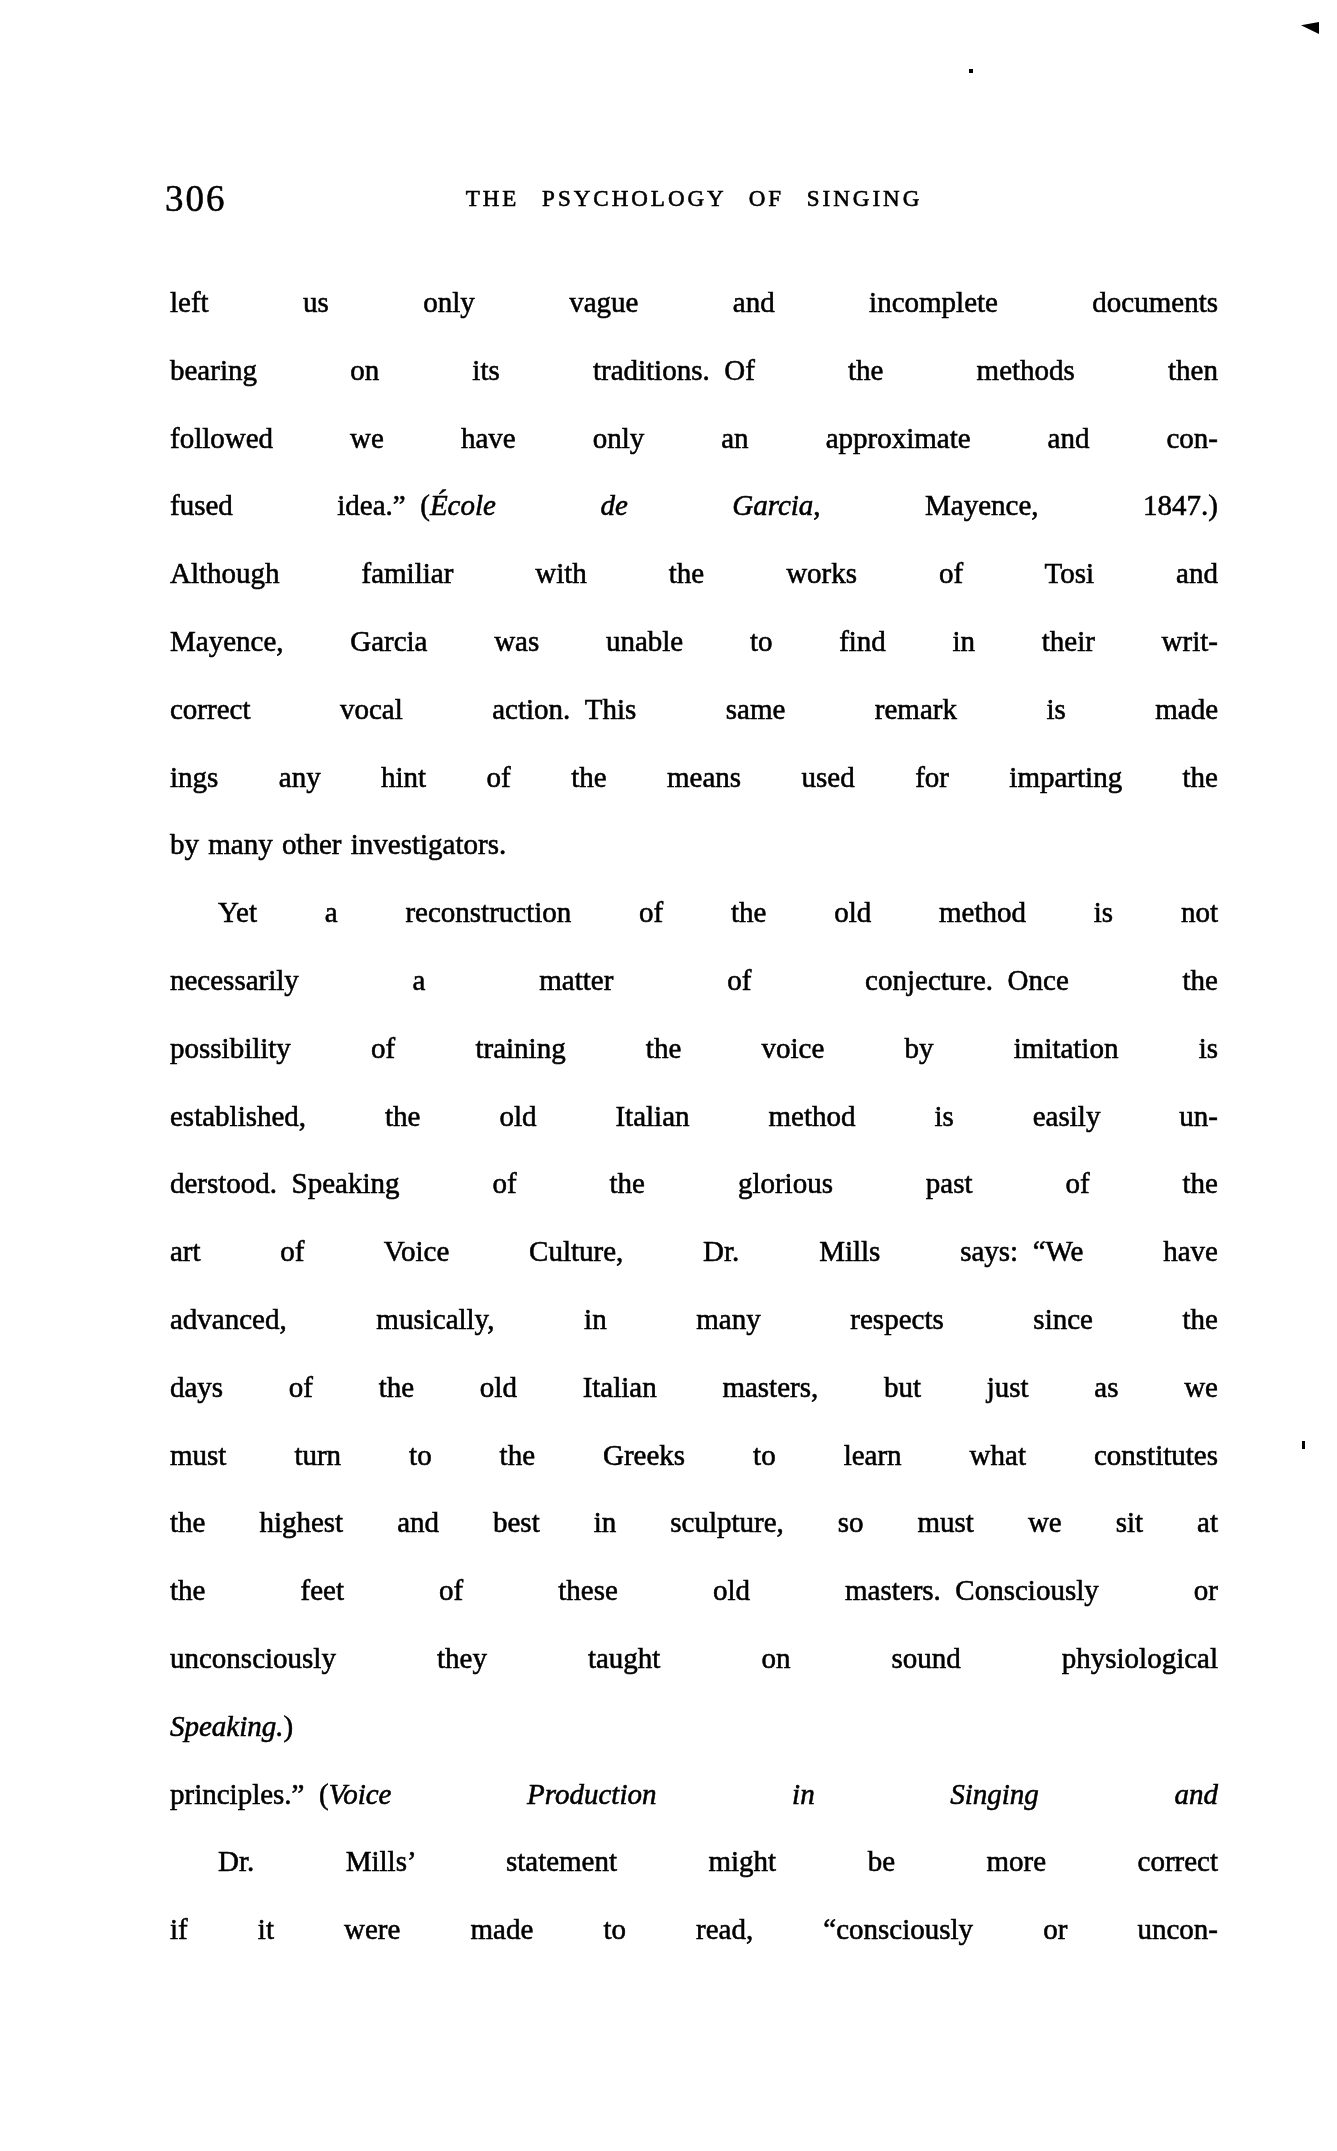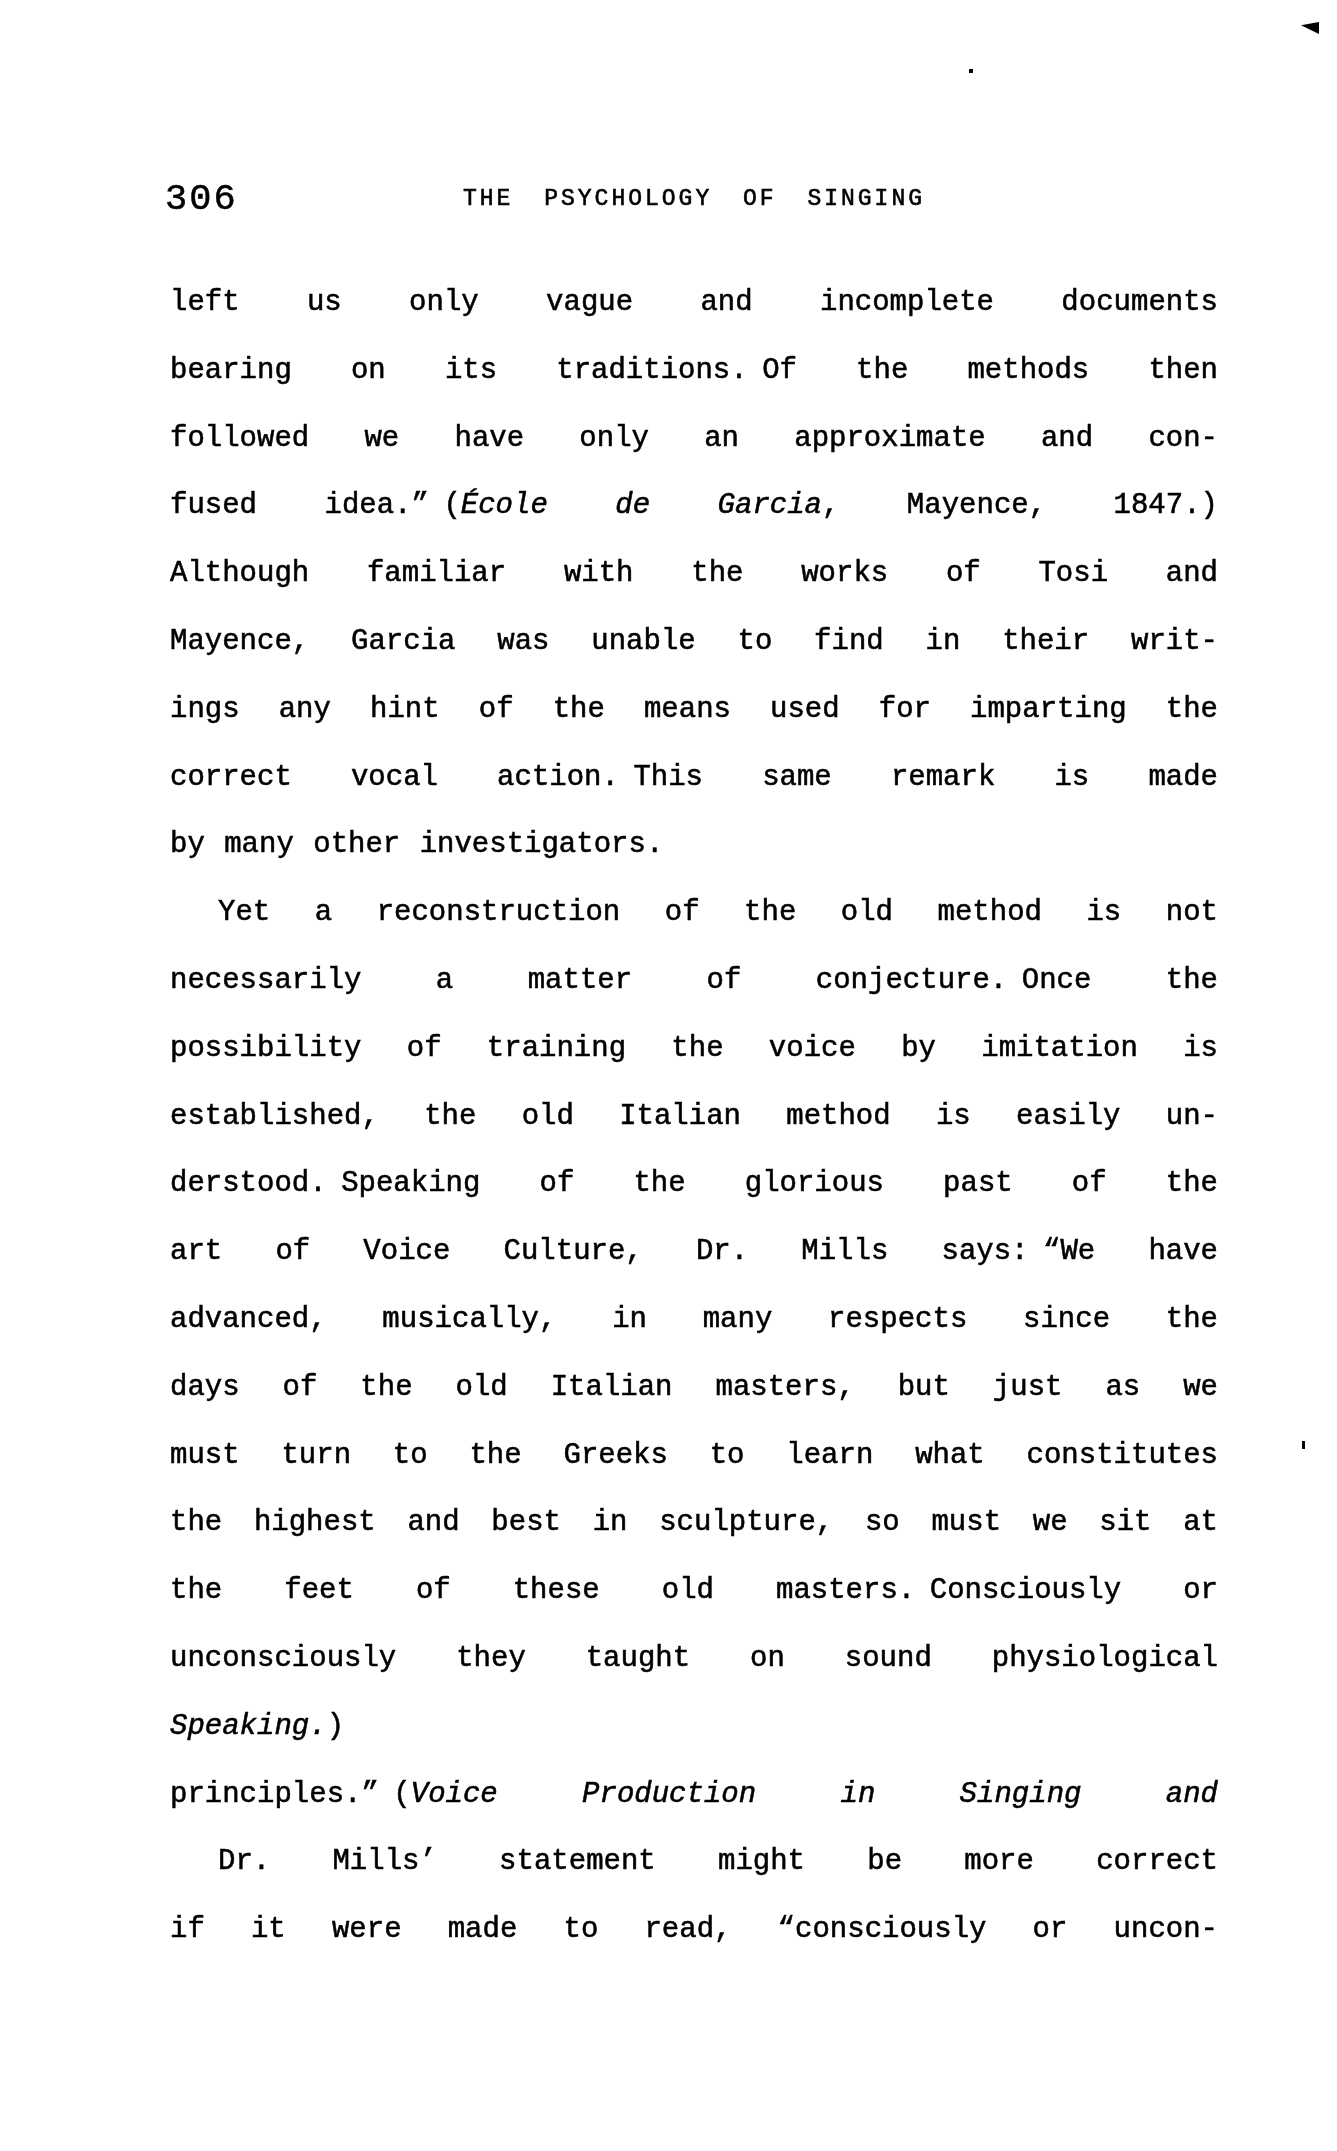--- a/index.html
+++ b/index.html
@@ -2,21 +2,21 @@
 <html><head>
 <meta charset="utf-8">
 <style>
   html, body { margin: 0; padding: 0; background: #ffffff; }
   .page {
     position: relative;
     width: 1337px;
     height: 2151px;
     background: #ffffff;
     color: #000000;
-    font-family: Liberation Mono, monospace;
+    font-family: Liberation Serif, serif;
     overflow: hidden;
   }
   .running-head {
     position: absolute;
     left: 170px;
     top: 177px;
     width: 1048px;
     height: 44px;
   }
   .pagenum {
@@ -80,22 +80,22 @@
     <div class="head-title">THE PSYCHOLOGY OF SINGING</div>
   </div>
 
   <div class="text-block">
       <div class="line"><span>left us only vague and incomplete documents</span></div>
       <div class="line"><span>bearing on its traditions. Of the methods then</span></div>
       <div class="line"><span>followed we have only an approximate and con-</span></div>
       <div class="line"><span>fused idea.” (</span><span class="italic">École de Garcia</span><span>, Mayence, 1847.)</span></div>
       <div class="line"><span>Although familiar with the works of Tosi and</span></div>
       <div class="line"><span>Mayence, Garcia was unable to find in their writ-</span></div>
+      <div class="line"><span>correct vocal action. This same remark is made</span></div>
       <div class="line"><span>ings any hint of the means used for imparting the</span></div>
-      <div class="line"><span>correct vocal action. This same remark is made</span></div>
       <div class="line nojust"><span>by many other investigators.</span></div>
       <div class="line indent"><span>Yet a reconstruction of the old method is not</span></div>
       <div class="line"><span>necessarily a matter of conjecture. Once the</span></div>
       <div class="line"><span>possibility of training the voice by imitation is</span></div>
       <div class="line"><span>established, the old Italian method is easily un-</span></div>
       <div class="line"><span>derstood. Speaking of the glorious past of the</span></div>
       <div class="line"><span>art of Voice Culture, Dr. Mills says: “We have</span></div>
       <div class="line"><span>advanced, musically, in many respects since the</span></div>
       <div class="line"><span>days of the old Italian masters, but just as we</span></div>
       <div class="line"><span>must turn to the Greeks to learn what constitutes</span></div>

